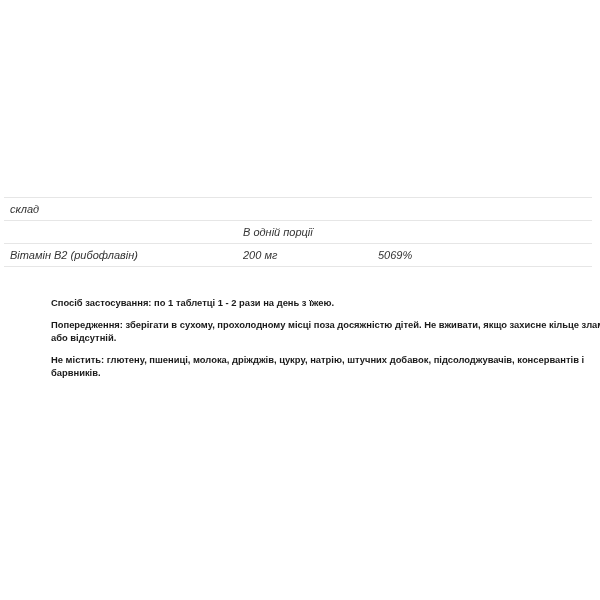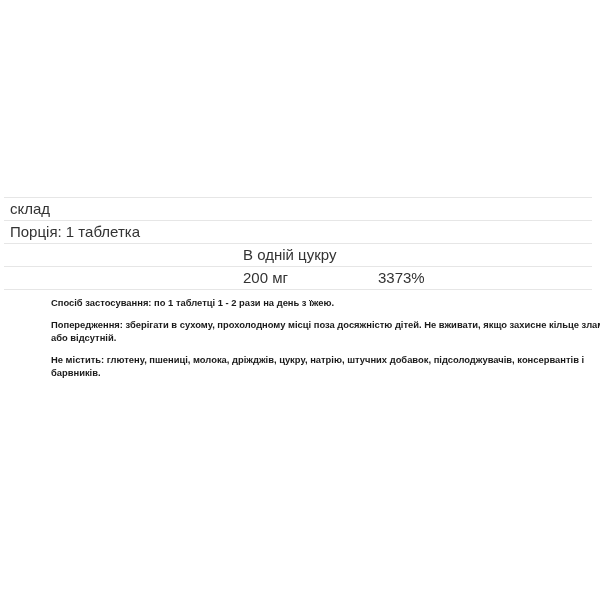--- a/index.html
+++ b/index.html
@@ -1,45 +1,43 @@
 <!DOCTYPE html>
 <html><head>
   <meta charset="utf-8">
   <style>
     html, body { margin: 0; padding: 0; background: #ffffff; }
     body { width: 600px; height: 600px; position: relative; overflow: hidden;
            font-family: "Liberation Sans", sans-serif; color: #222; }
     .facts { position: absolute; left: 4px; top: 197px; width: 588px; }
     .row { height: 22px; border-top: 1px solid #e6e6e6; position: relative;
-           font-size: 15px; line-height: 22px; color: #333; }
+           font-size: 11px; line-height: 22px; color: #333; font-style: italic; }
     .row:last-child { border-bottom: 1px solid #e6e6e6; }
     .cell { position: absolute; top: 0; white-space: nowrap; }
     .c1 { left: 6px; }
     .c2 { left: 239px; }
     .c3 { left: 374px; }
     .notes { position: absolute; left: 6px; top: 296px; width: 585px;
              font-size: 9.4px; line-height: 13px; font-weight: bold; color: #1a1a1a; margin-left: 45px; }
     .notes p { margin: 0 0 9px 0; }
   </style>
 </head>
 <body>
 
 <div class="facts">
   <div class="row">
     <span class="cell c1">склад</span>
   </div>
   <div class="row">
-    <span class="cell c1">Порція: 1 таблетка</span>
+    <span class="cell c2">В одній порції</span>
   </div>
   <div class="row">
-    <span class="cell c2">В одній цукру</span>
-  </div>
-  <div class="row">
+    <span class="cell c1">Вітамін В2 (рибофлавін)</span>
     <span class="cell c2">200 мг</span>
-    <span class="cell c3">3373%</span>
+    <span class="cell c3">5069%</span>
   </div>
 </div>
 
 <div class="notes">
   <p>Спосіб застосування: по 1 таблетці 1 - 2 рази на день з їжею.</p>
   <p>Попередження: зберігати в сухому, прохолодному місці поза досяжністю дітей. Не вживати, якщо захисне кільце зламано або відсутній.</p>
   <p>Не містить: глютену, пшениці, молока, дріжджів, цукру, натрію, штучних добавок, підсолоджувачів, консервантів і барвників.</p>
 </div>
 
 </body></html>

